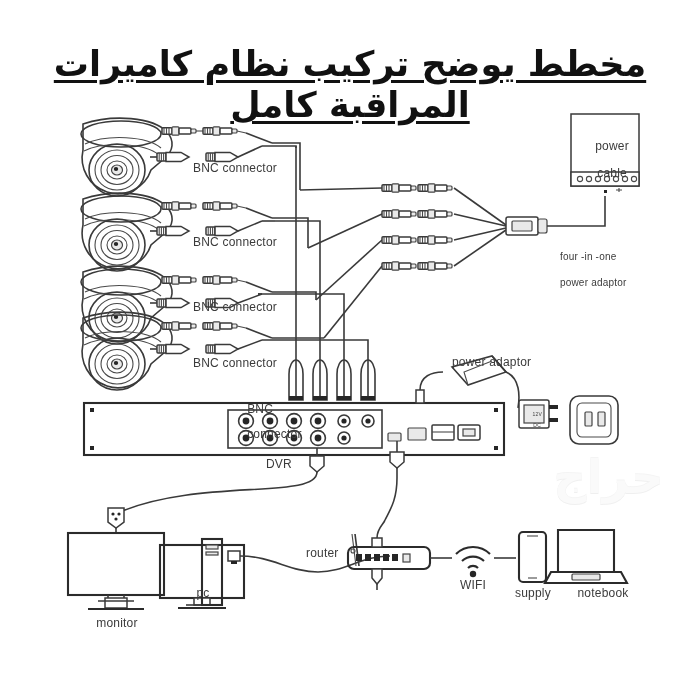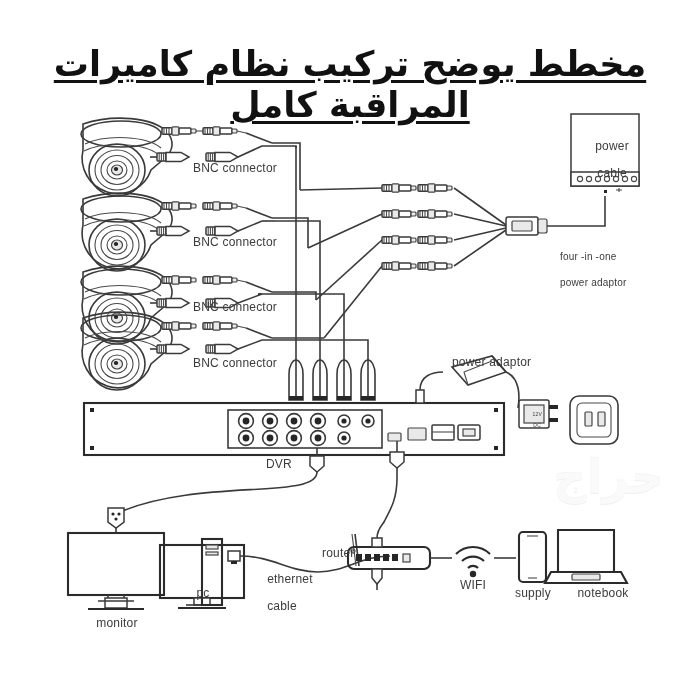--- a/index.html
+++ b/index.html
@@ -398,36 +398,36 @@
   <div class="lbl md c" style="left:571px;top:126px;width:68px;line-height:1.15;">
     <span>power</span><br>
     <span>cable</span>
   </div>
 
   <div class="lbl xs" style="left:548px;top:237px;line-height:1.3;">
     <span>four -in -one</span><br>
     <span>power adaptor</span>
   </div>
 
+  <div class="lbl sm" style="left:233px;top:390px;line-height:1.05;">
+    <span>BNC</span><br>
+    <span>connector</span>
+  </div>
   <div class="lbl md" style="left:266px;top:457px;">DVR</div>
 
   <div class="lbl sm" style="left:452px;top:355px;">power adaptor</div>
 
   <div class="lbl" style="left:524px;top:406px;width:20px;font-size:5px;line-height:1.15;text-align:center;color:#444;">
     <span>12V</span><br>
     <span>DC</span>
   </div>
 
   <div class="lbl sm c" style="left:82px;top:616px;width:70px;">monitor</div>
   <div class="lbl sm c" style="left:173px;top:586px;width:60px;">pc</div>
 
-  <div class="lbl sm" style="left:253px;top:559px;line-height:1.15;">
-    <span>ethernet</span><br>
-    <span>cable</span>
-  </div>
-
-  <div class="lbl sm" style="left:306px;top:546px;margin-left:16px;">router</div>
+
+  <div class="lbl sm" style="left:306px;top:546px;">router</div>
   <div class="lbl sm c" style="left:450px;top:578px;width:46px;">WIFI</div>
   <div class="lbl sm c" style="left:508px;top:586px;width:50px;">supply</div>
   <div class="lbl sm c" style="left:572px;top:586px;width:62px;">notebook</div>
 
   <div class="wm">حراج</div>
 </div>
 
 </body></html>

